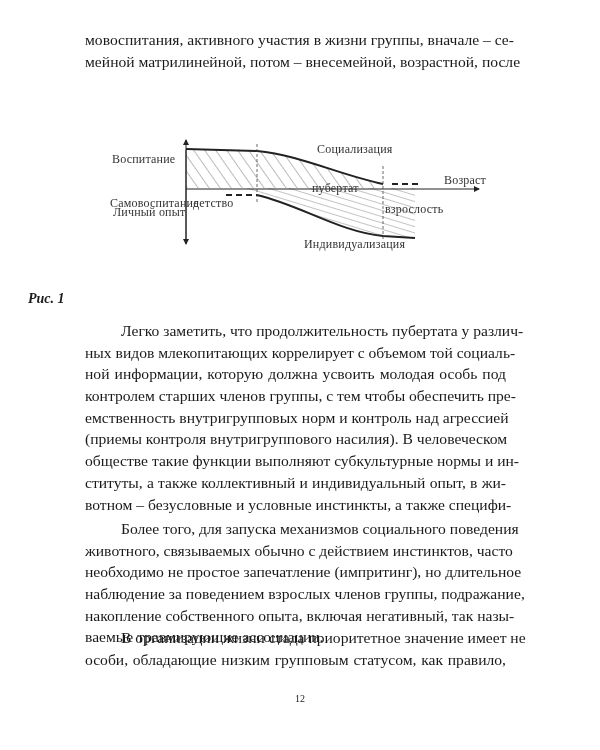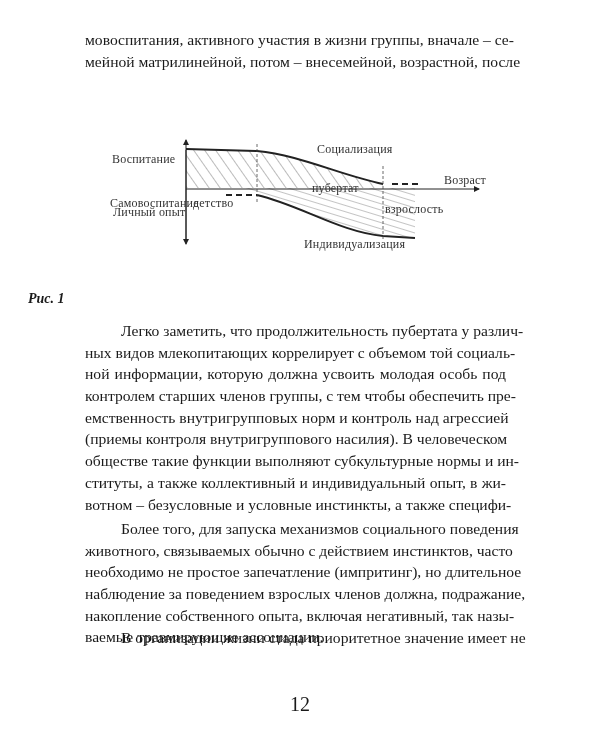--- a/index.html
+++ b/index.html
@@ -10,21 +10,21 @@
           text-align: justify; }
   .line { display: block; white-space: nowrap; text-align: justify; text-align-last: justify; height: 21.7px; }
   .line.last { text-align-last: left; }
   .line.indent { padding-left: 36px; }
   #p0 { top: 29px; }
   #p1 { top: 320px; }
   #p2 { top: 518px; }
   #p3 { top: 627px; }
   .caption { position: absolute; top: 291px; left: 0; width: 600px; text-align: left;
              font-weight: bold; font-style: italic; font-size: 14px; padding-left: 28px; }
-  .pagenum { position: absolute; top: 693px; left: 0; width: 600px; text-align: center; font-size: 20px; }
+  .pagenum { position: absolute; top: 693px; left: 0; width: 600px; text-align: center; font-size: 10px; }
   .fig { position: absolute; left: 0; top: 0; width: 600px; height: 290px; }
   .fig svg { position: absolute; left: 0; top: 0; }
   .flabel { position: absolute; font-size: 12px; color: #333; white-space: nowrap;
             font-family: Liberation Serif, serif; letter-spacing: 0.2px; text-align: center; }
 </style>
 </head>
 <body>
 
 <div class="page">
 
@@ -88,23 +88,24 @@
     <span class="line">(приемы контроля внутригруппового насилия). В человеческом</span>
     <span class="line">обществе такие функции выполняют субкультурные нормы и ин-</span>
     <span class="line">ституты, а также коллективный и индивидуальный опыт, в жи-</span>
     <span class="line">вотном – безусловные и условные инстинкты, а также специфи-</span>
   </div>
 
   <div class="para" id="p2">
     <span class="line indent">Более того, для запуска механизмов социального поведения</span>
     <span class="line">животного, связываемых обычно с действием инстинктов, часто</span>
     <span class="line">необходимо не простое запечатление (импритинг), но длительное</span>
-    <span class="line">наблюдение за поведением взрослых членов должна, подражание,</span>
+    <span class="line">наблюдение за поведением взрослых членов группы, подражание,</span>
     <span class="line">накопление собственного опыта, включая негативный, так назы-</span>
     <span class="line last">ваемые травмирующие ассоциации.</span>
   </div>
 
   <div class="para" id="p3">
     <span class="line indent">В организации жизни стада приоритетное значение имеет не</span>
+    <span class="line">особи, обладающие низким групповым статусом, как правило,</span>
   </div>
 
   <div class="pagenum">12</div>
 </div>
 
 </body></html>

